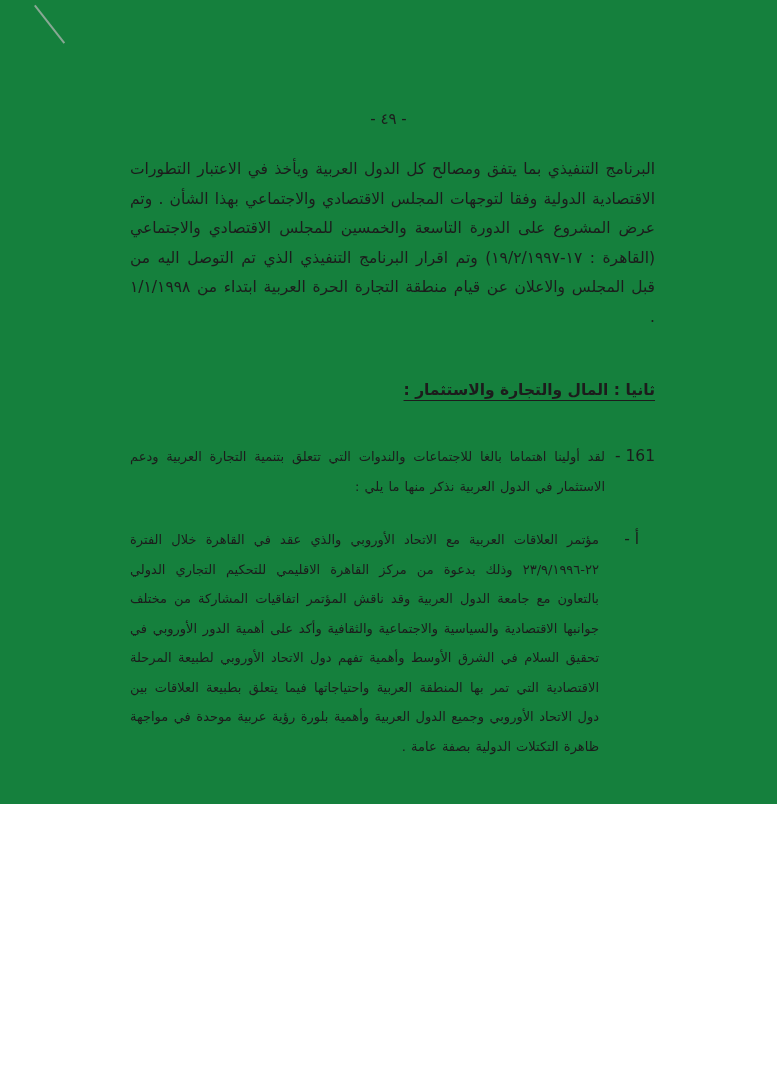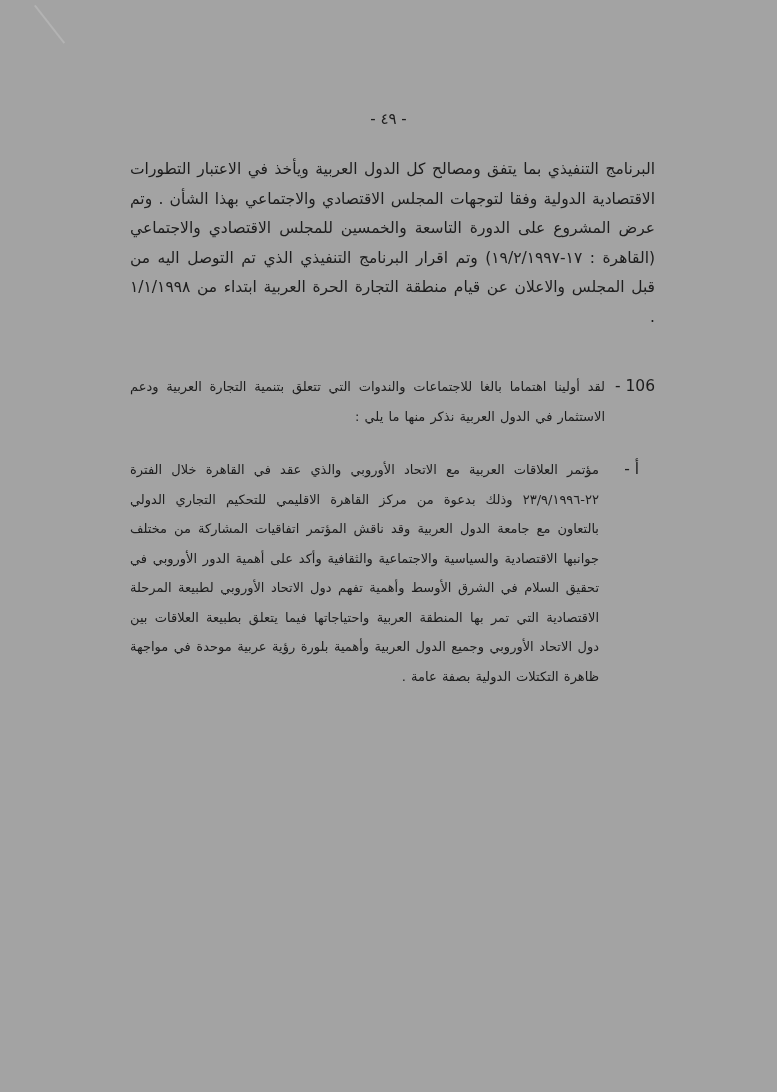--- a/index.html
+++ b/index.html
@@ -6,22 +6,22 @@
 
   html, body {
     width: 777px;
     height: 1092px;
     background: #ffffff;
   }
 
   .scan-page {
     position: relative;
     width: 777px;
-    height: 1092px;
-    background: #a3a3a3;
+    height: 804px;
+    background: #15803d;
     overflow: hidden;
     font-family: "DejaVu Sans", sans-serif;
     color: #1c1c1c;
   }
 
   
   .scan-artifact {
     position: absolute;
     top: 6px;
     left: 34px;
@@ -98,23 +98,26 @@
 <div class="scan-page">
 
   <div class="scan-artifact"></div>
 
   <div class="page-number">- ٤٩ -</div>
 
   <div class="content">
 
     <p class="para">البرنامج التنفيذي بما يتفق ومصالح كل الدول العربية ويأخذ في الاعتبار التطورات الاقتصادية الدولية وفقا لتوجهات المجلس الاقتصادي والاجتماعي بهذا الشأن . وتم عرض المشروع على الدورة التاسعة والخمسين للمجلس الاقتصادي والاجتماعي (القاهرة : ١٧-١٩/٢/١٩٩٧) وتم اقرار البرنامج التنفيذي الذي تم التوصل اليه من قبل المجلس والاعلان عن قيام منطقة التجارة الحرة العربية ابتداء من ١/١/١٩٩٨ .</p>
 
+    <div class="section-heading-row">
+      <span class="section-heading">ثانيا : المال والتجارة والاستثمار :</span>
+    </div>
 
     <div class="list-item item-118">
-      <span class="marker">106 -</span>
+      <span class="marker">161 -</span>
       <p class="item-text">لقد أولينا اهتماما بالغا للاجتماعات والندوات التي تتعلق بتنمية التجارة العربية ودعم الاستثمار في الدول العربية نذكر منها ما يلي :</p>
     </div>
 
     <div class="list-item item-a">
       <span class="marker">أ -</span>
       <p class="item-text">مؤتمر العلاقات العربية مع الاتحاد الأوروبي والذي عقد في القاهرة خلال الفترة ٢٢-٢٣/٩/١٩٩٦ وذلك بدعوة من مركز القاهرة الاقليمي للتحكيم التجاري الدولي بالتعاون مع جامعة الدول العربية وقد ناقش المؤتمر اتفاقيات المشاركة من مختلف جوانبها الاقتصادية والسياسية والاجتماعية والثقافية وأكد على أهمية الدور الأوروبي في تحقيق السلام في الشرق الأوسط وأهمية تفهم دول الاتحاد الأوروبي لطبيعة المرحلة الاقتصادية التي تمر بها المنطقة العربية واحتياجاتها فيما يتعلق بطبيعة العلاقات بين دول الاتحاد الأوروبي وجميع الدول العربية وأهمية بلورة رؤية عربية موحدة في مواجهة ظاهرة التكتلات الدولية بصفة عامة .</p>
     </div>
 
   </div>
 </div>

